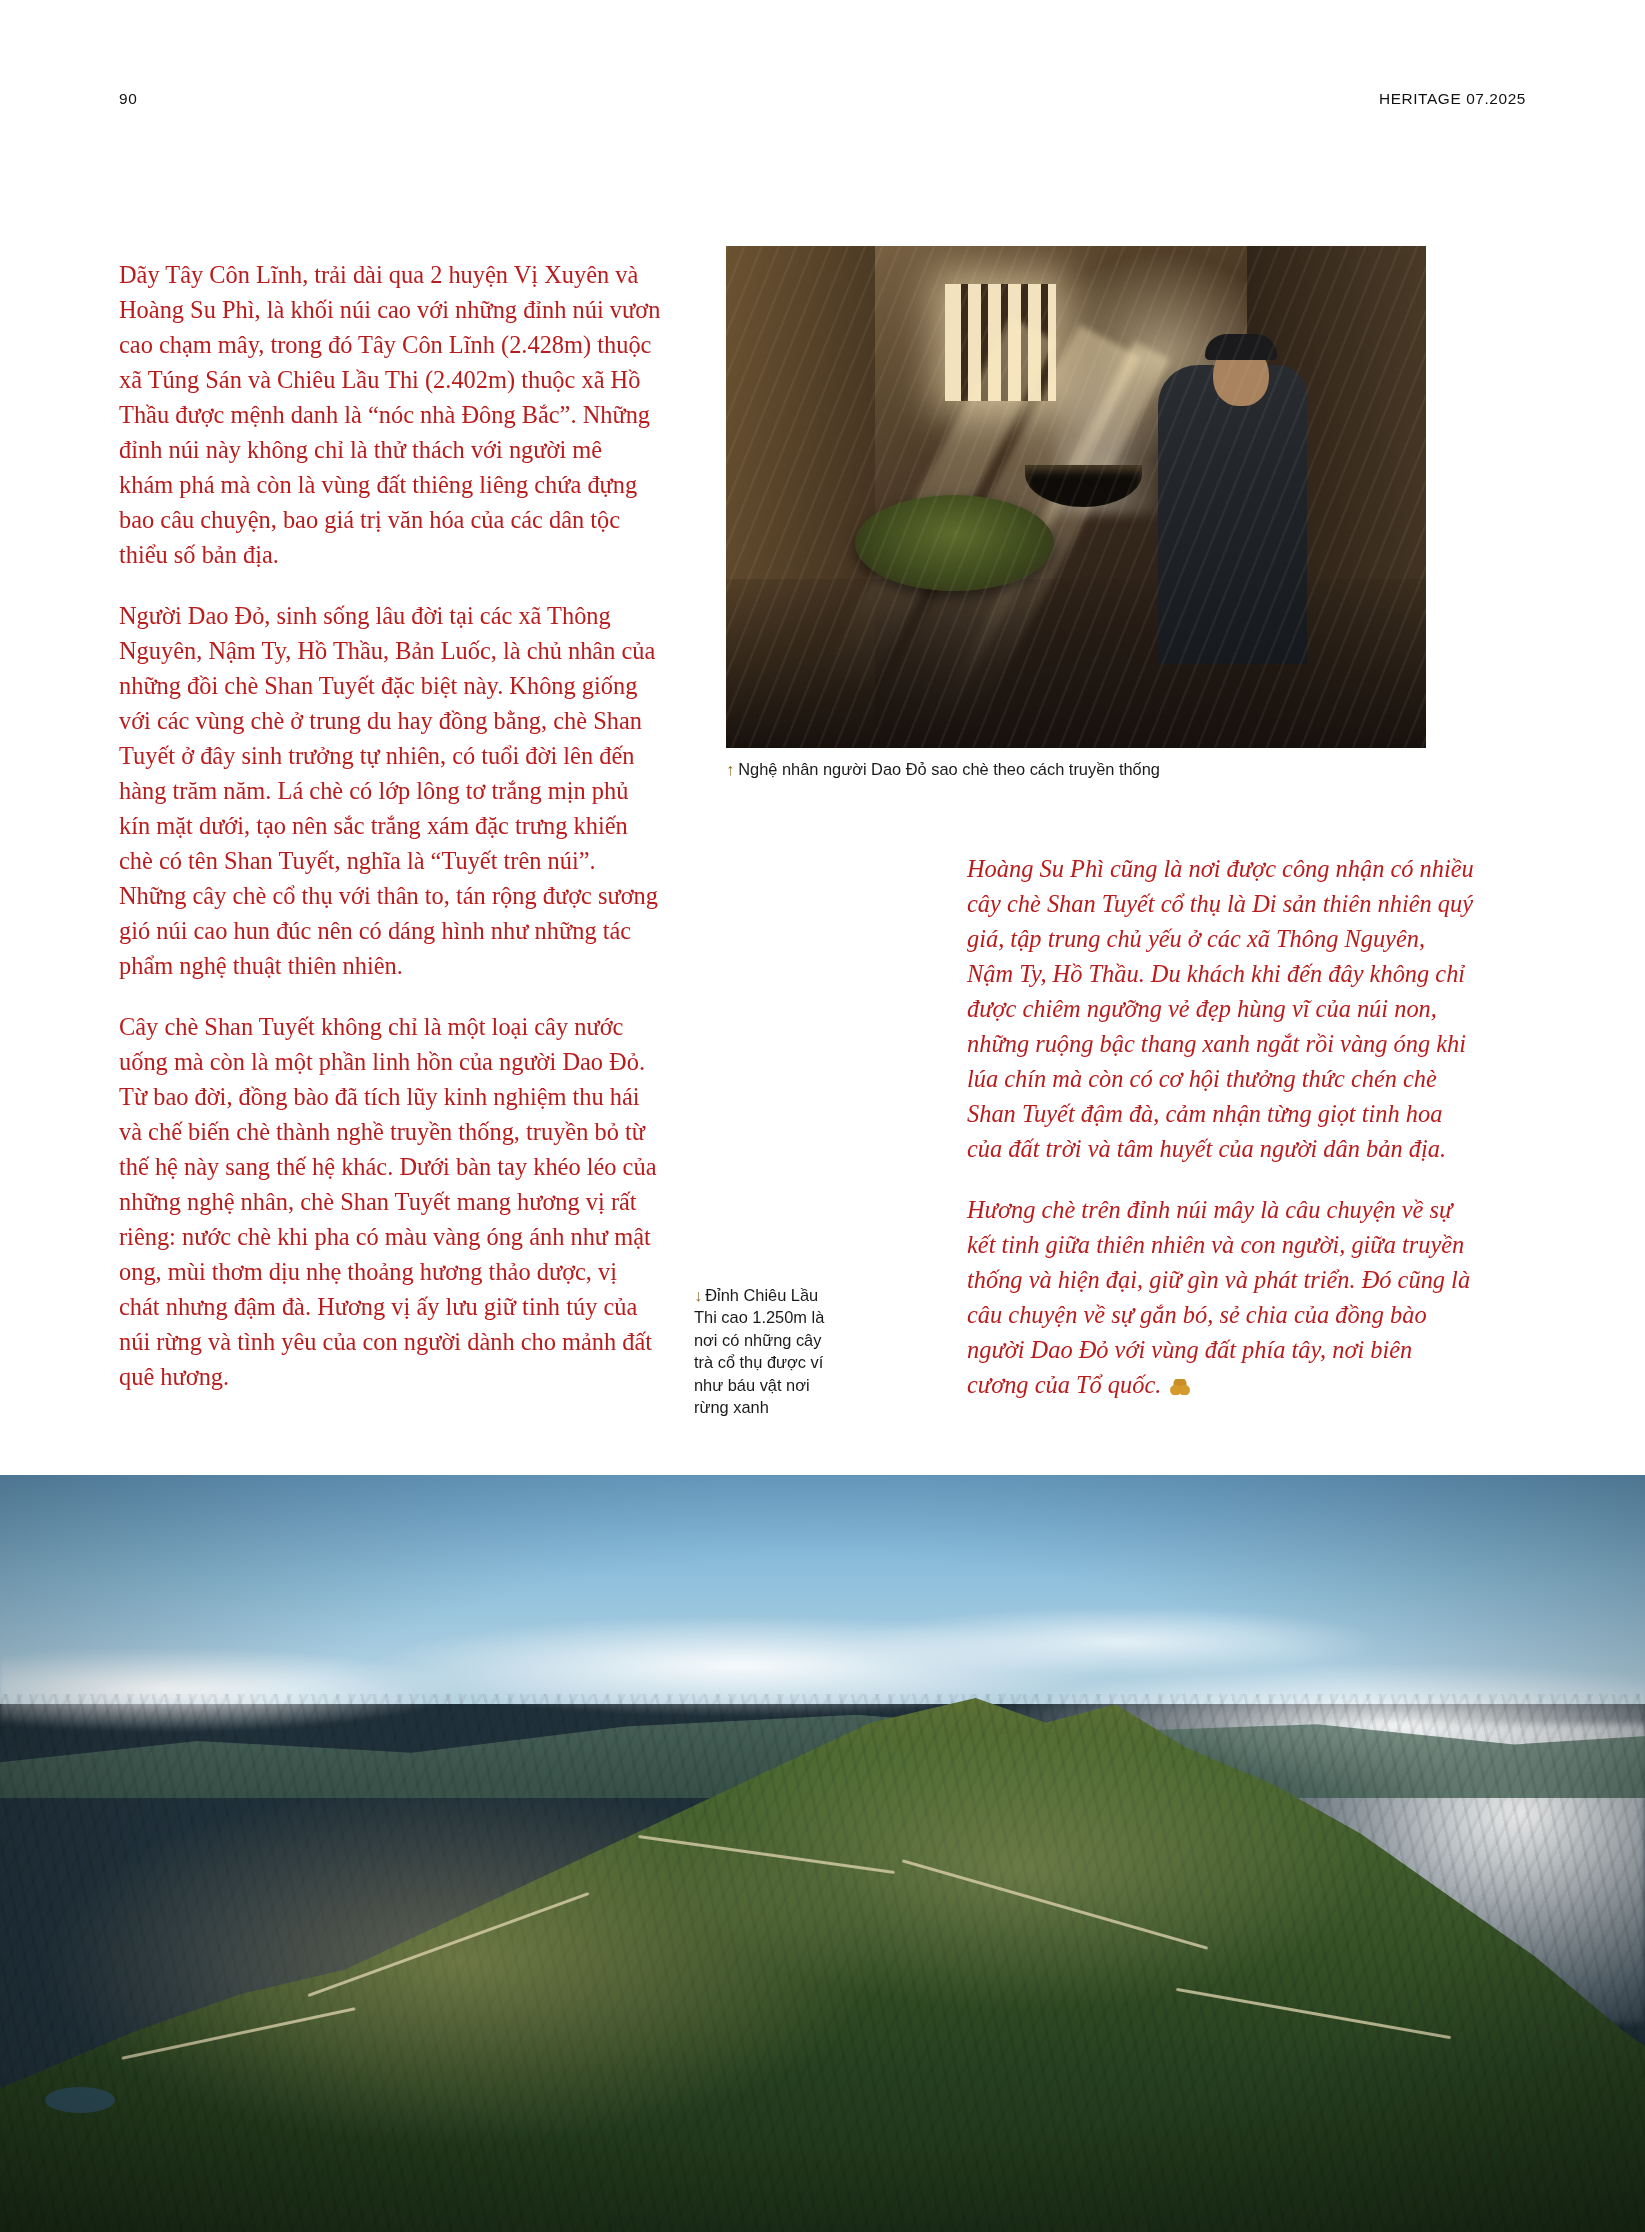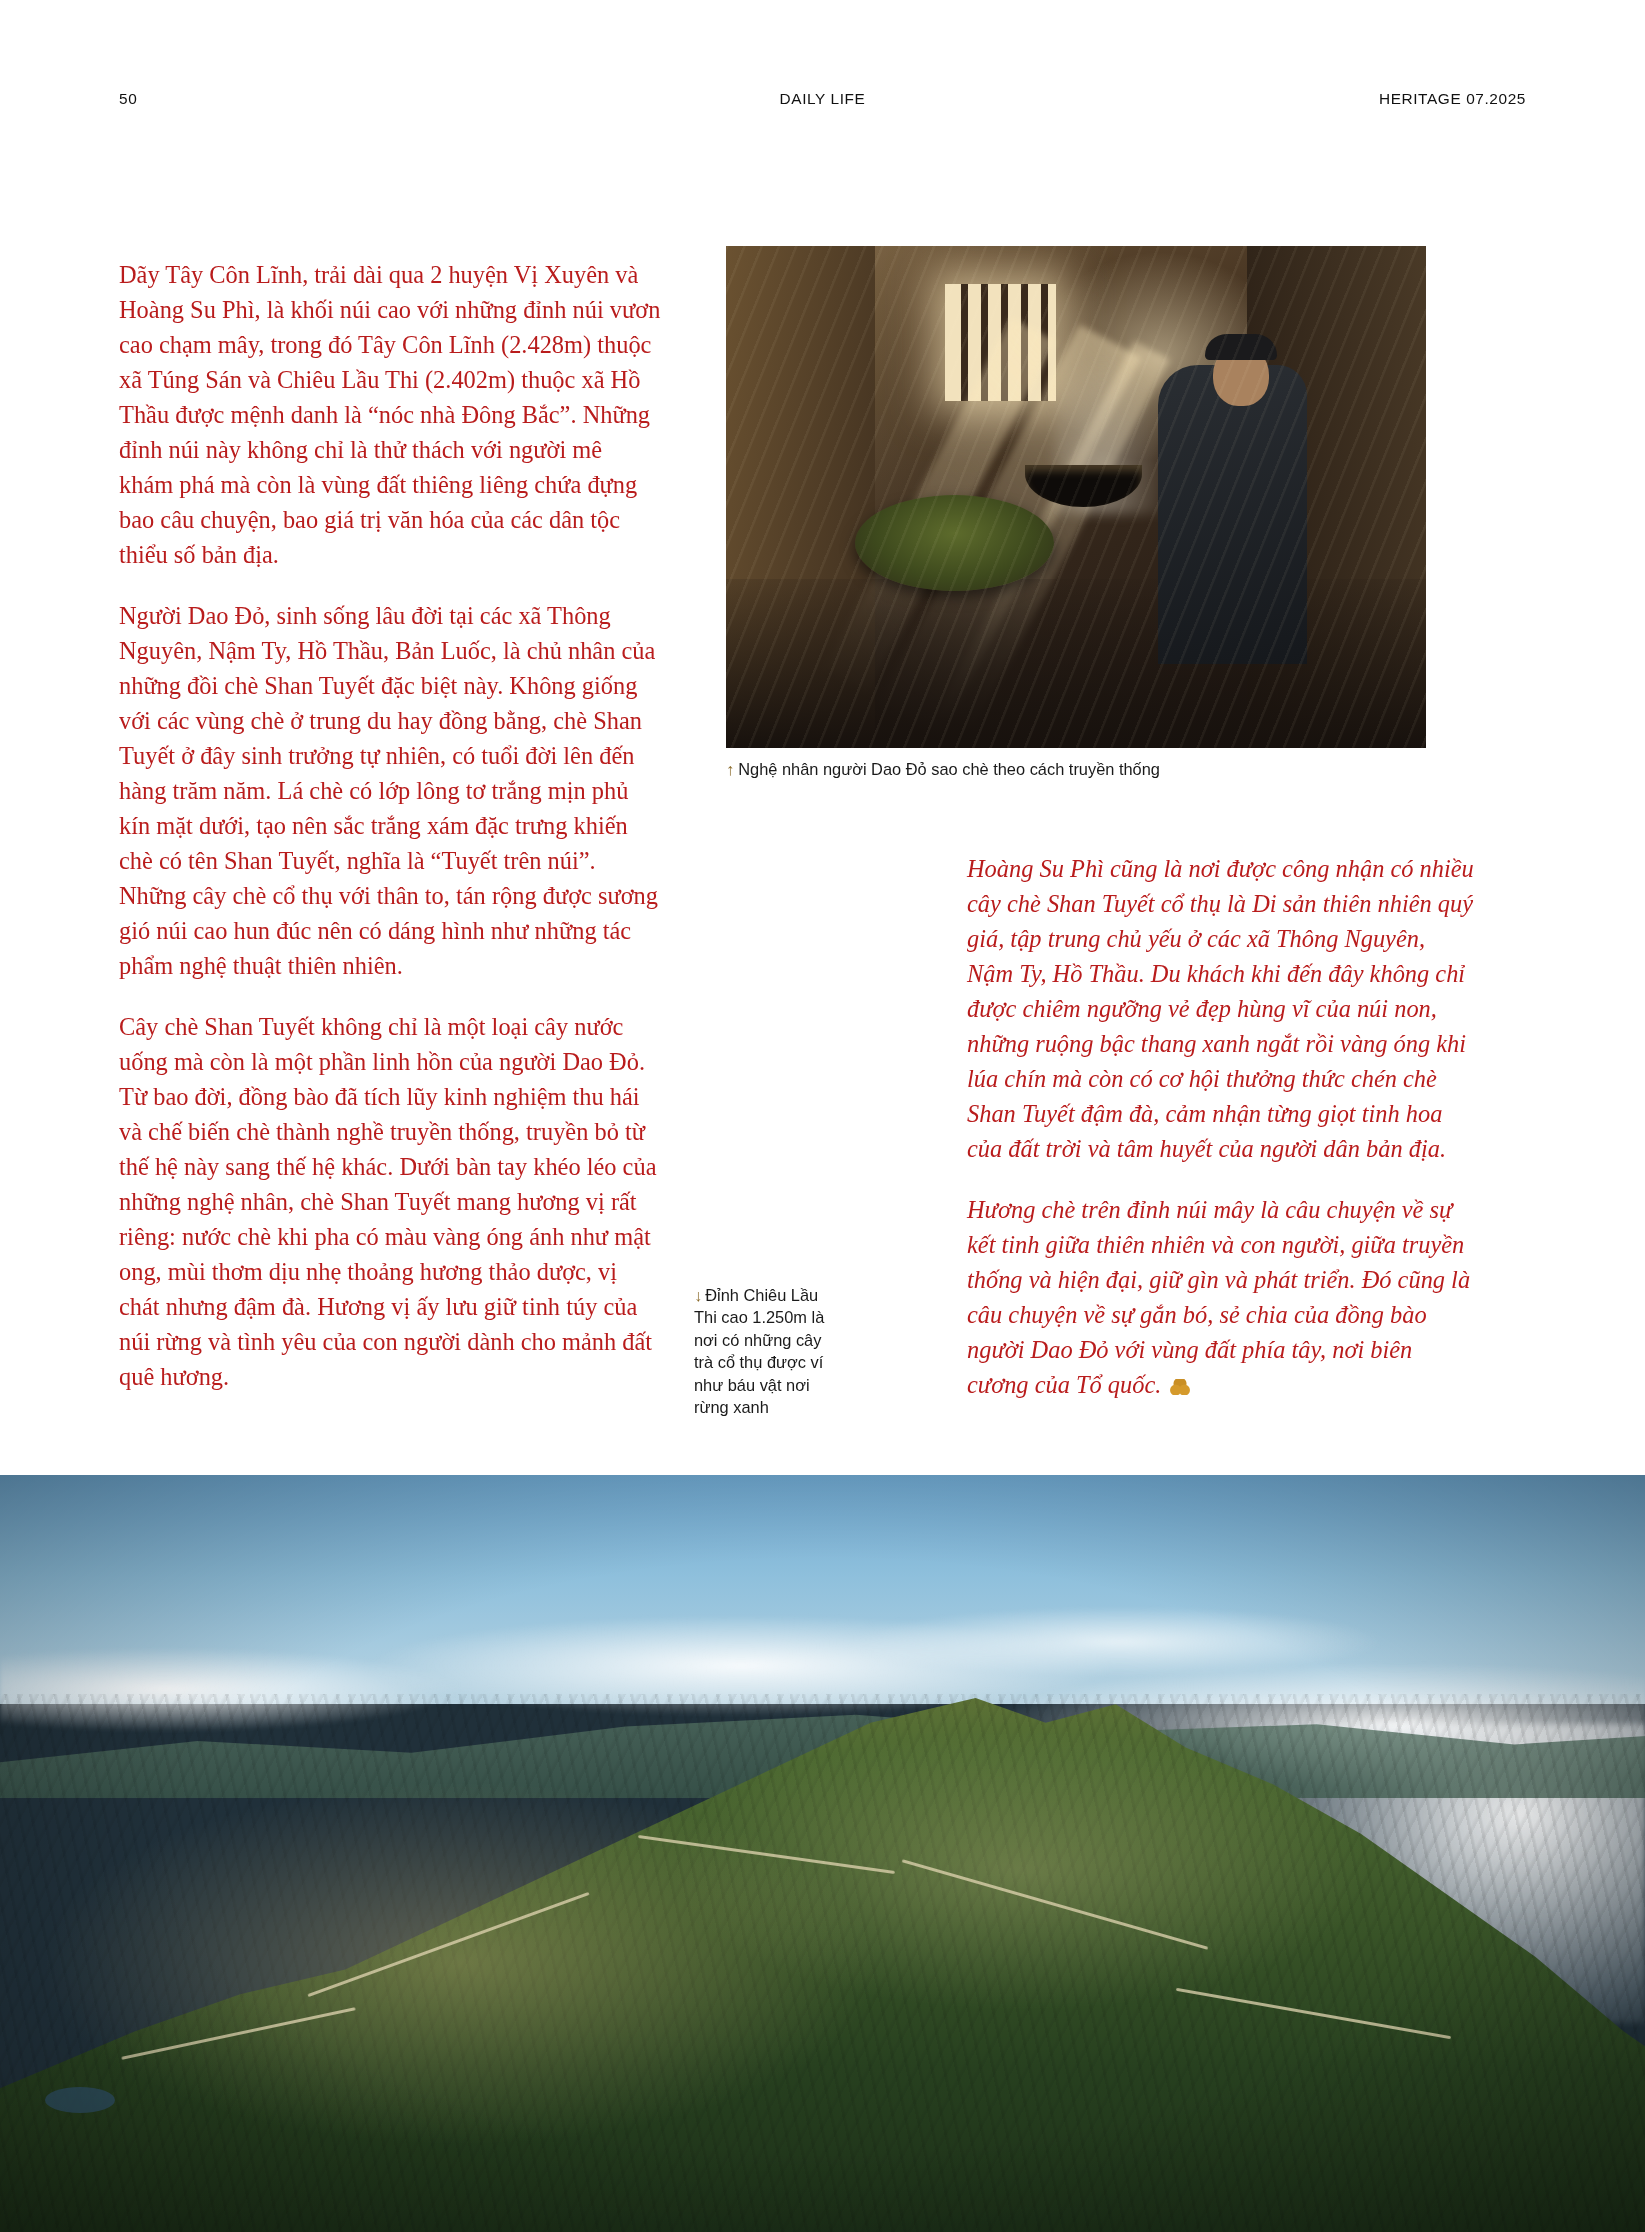--- a/index.html
+++ b/index.html
@@ -308,22 +308,21 @@
   }
   .pb-vignette {
     position: absolute; inset: 0;
     background: radial-gradient(ellipse at 50% 50%, rgba(0,0,0,0) 55%, rgba(0,0,0,0.30) 100%);
   }
 </style>
 </head>
 <body>
 
 <div class="running-head">
-  <span class="folio">50</span>
-  <span class="section">DAILY LIFE</span>
+  <span class="folio">90</span>
   <span class="issue">HERITAGE 07.2025</span>
 </div>
 
 <div class="photo-top">
   <div class="scene"></div>
   <div class="wall-left"></div>
   <div class="wall-right"></div>
   <div class="window">
     <div class="bar" style="left:16px"></div>
     <div class="bar" style="left:36px"></div>

